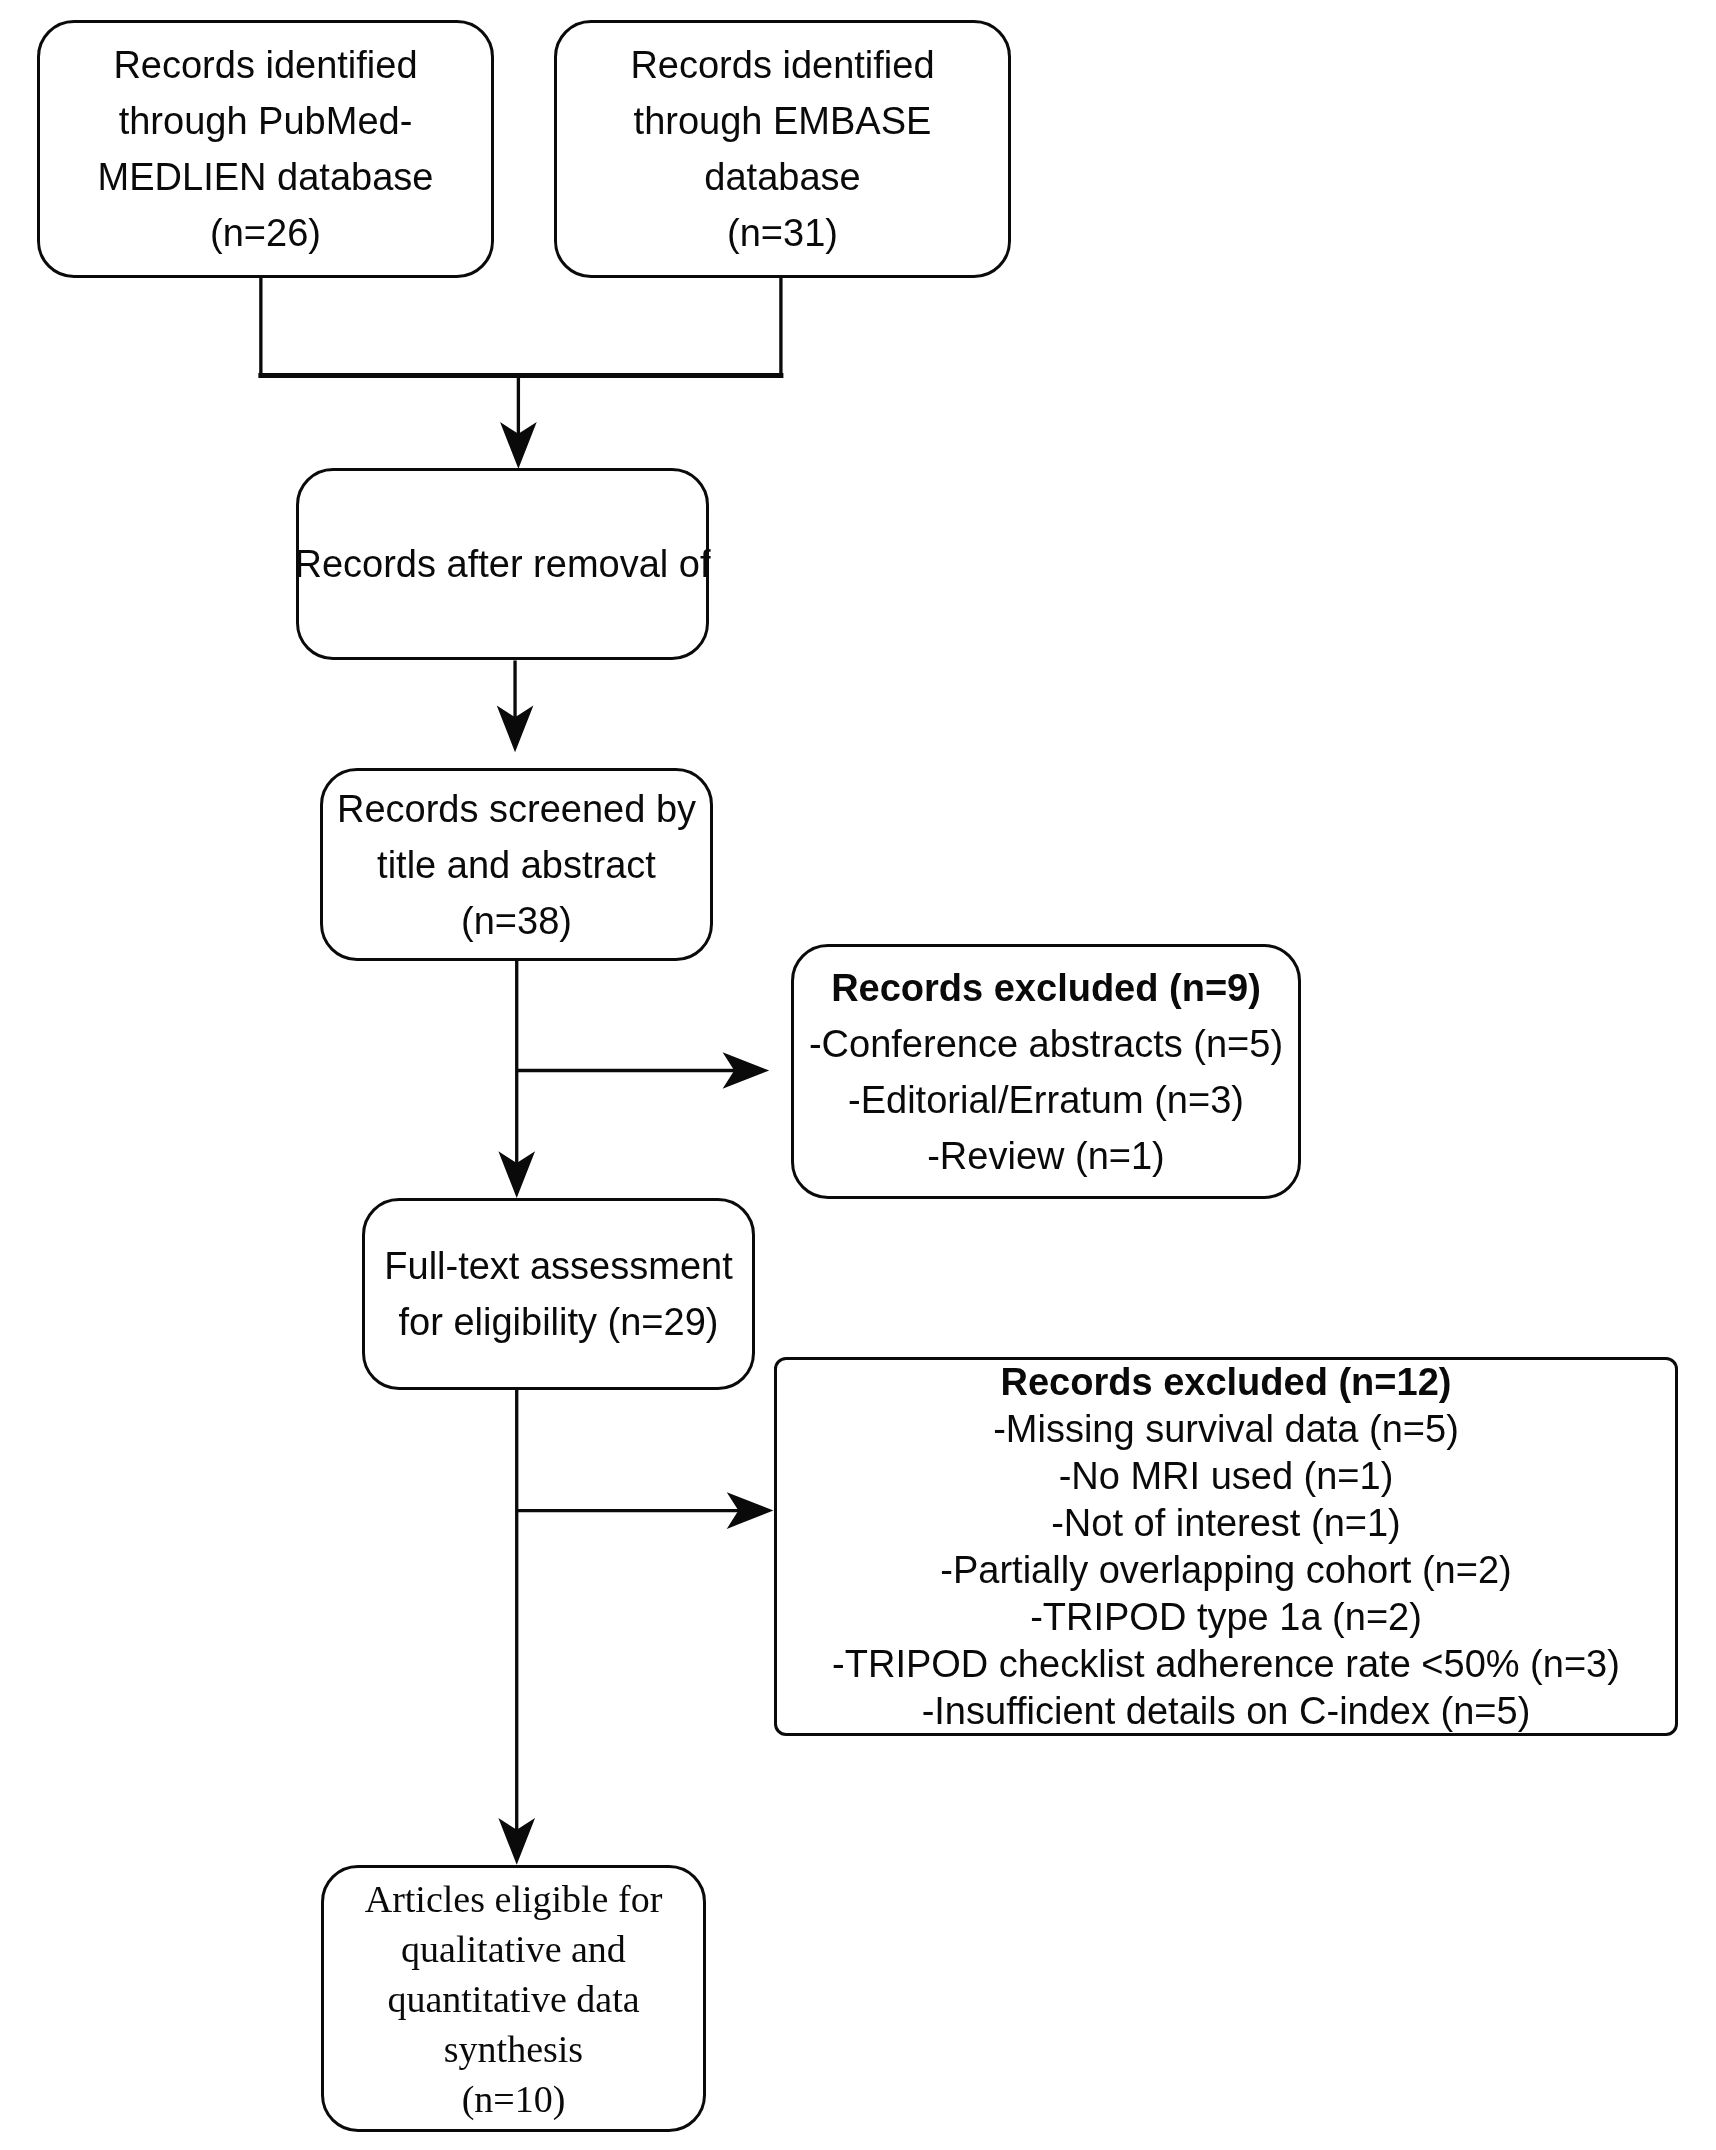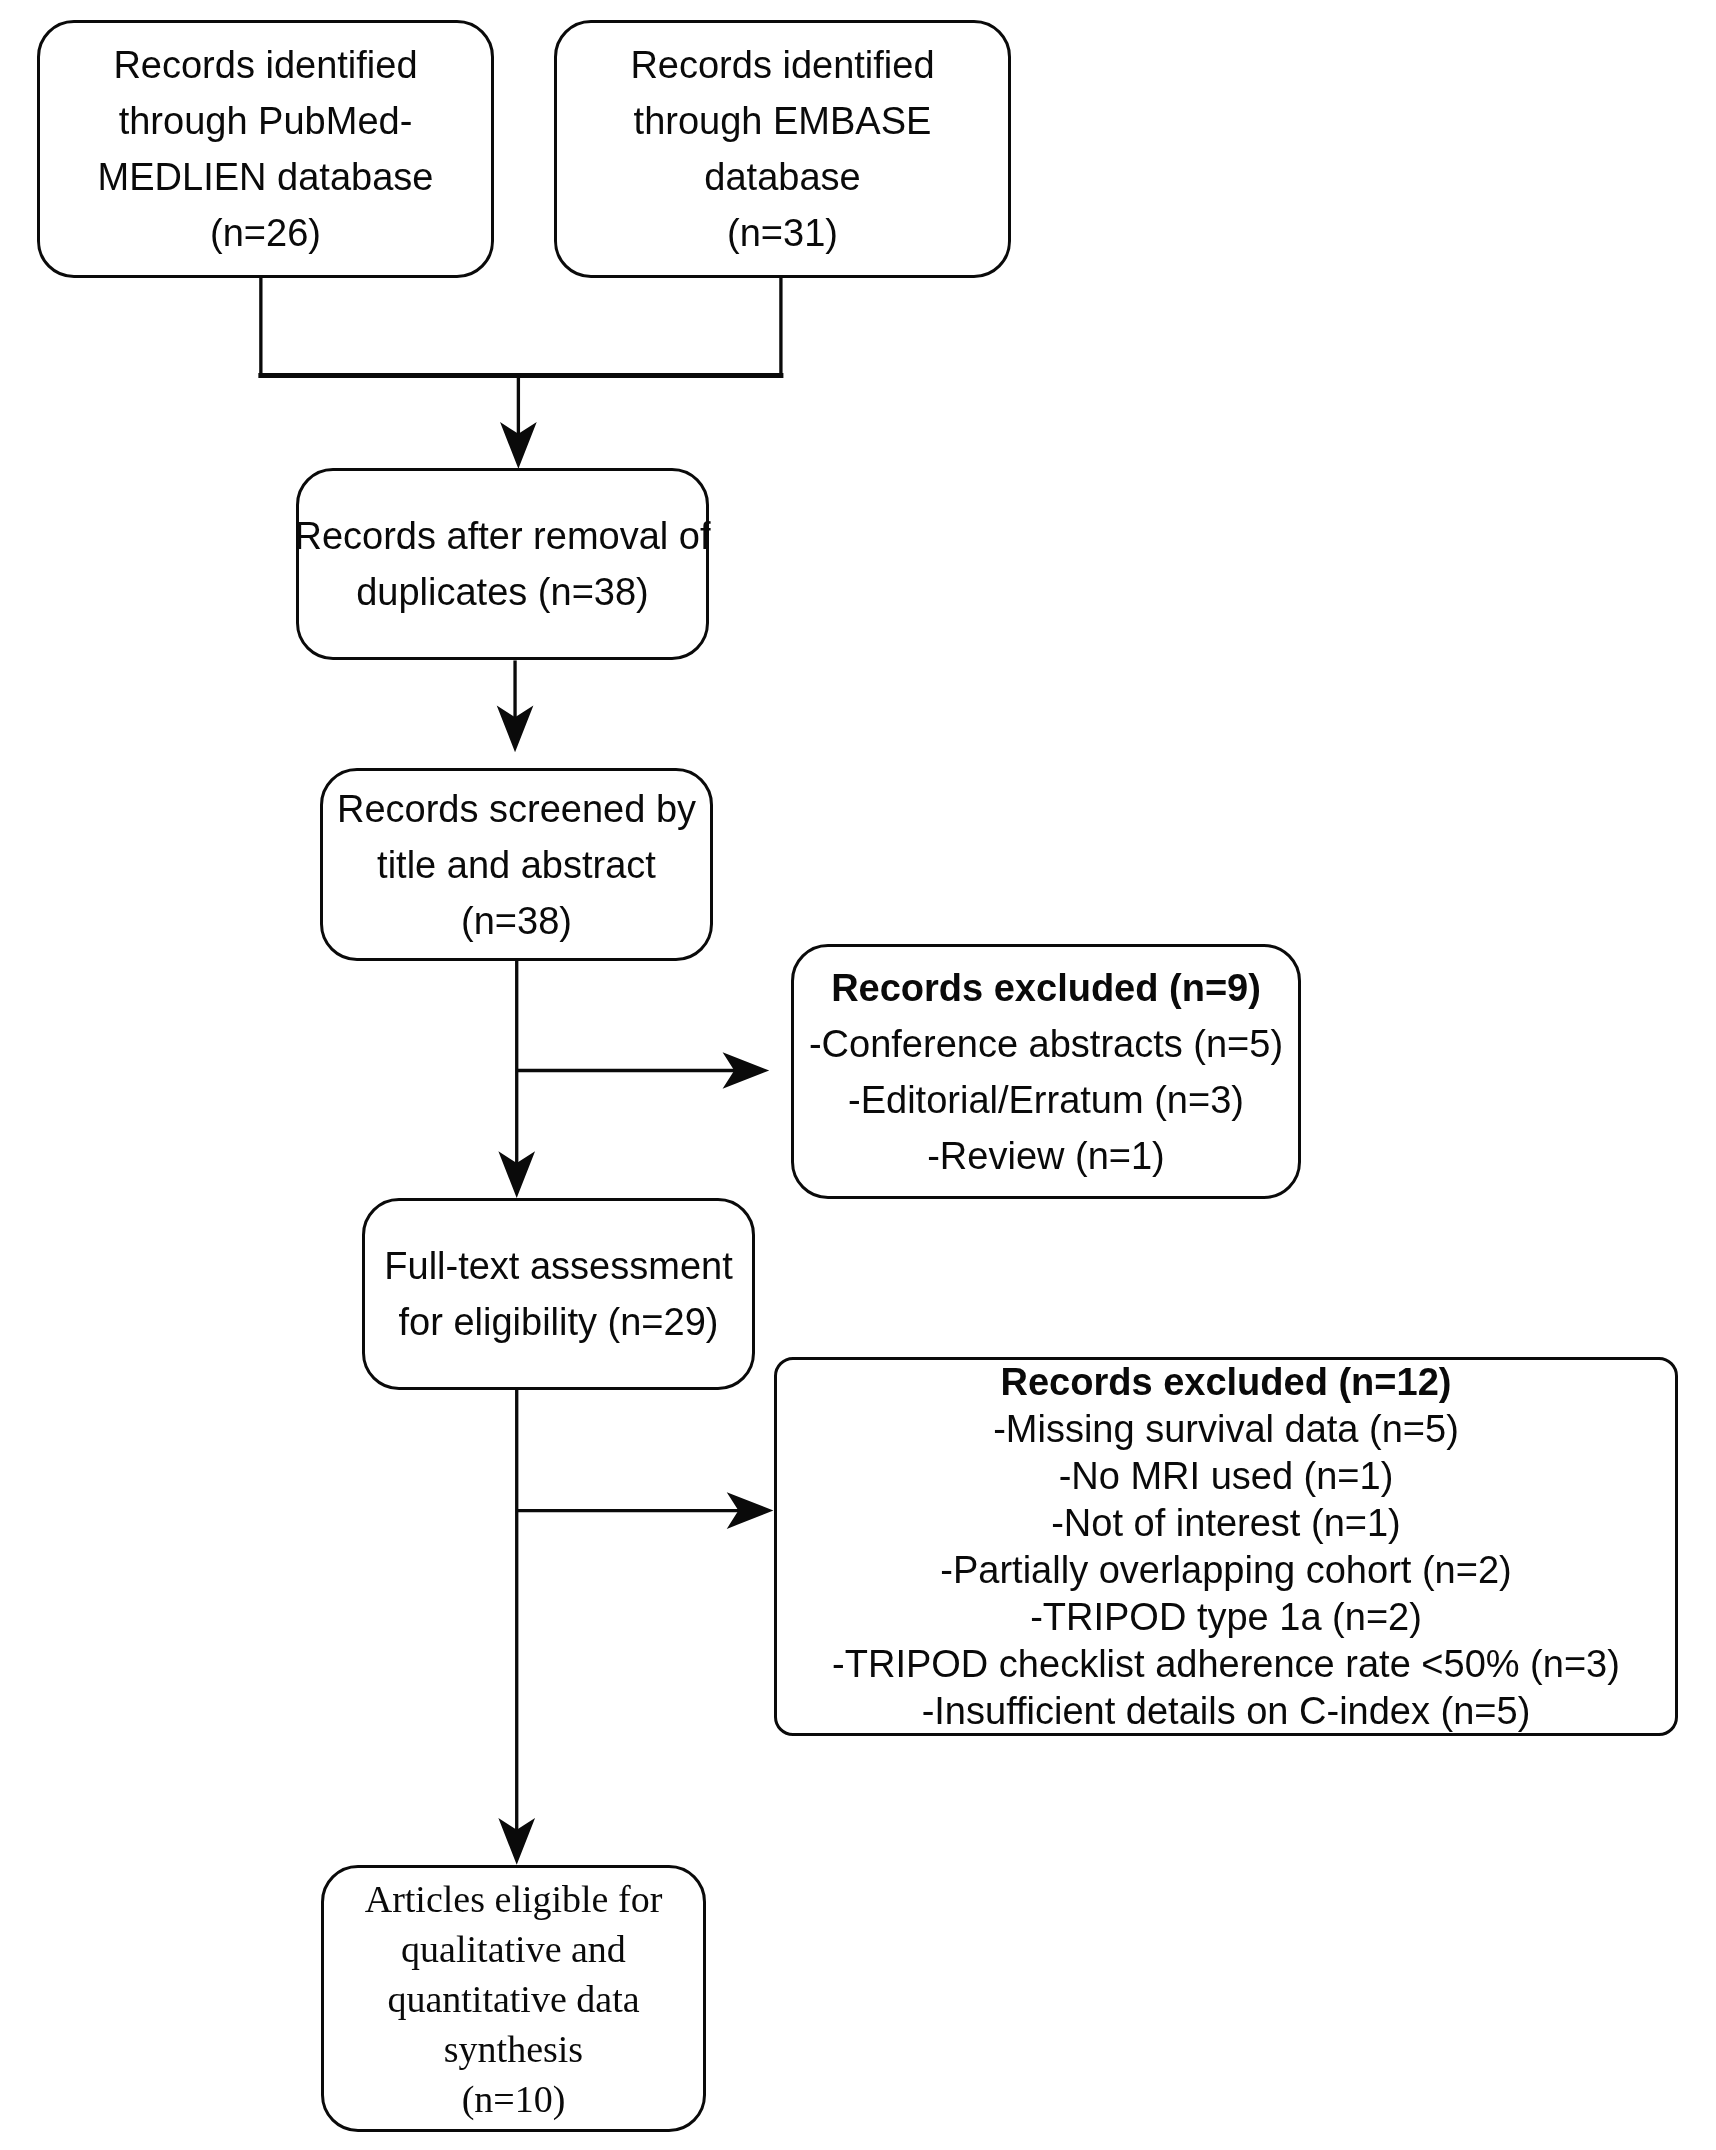--- a/index.html
+++ b/index.html
@@ -50,21 +50,21 @@
     padding: 0 24px;
   }
   .box .line {
     white-space: nowrap;
   }
   .box .line.bold {
     font-weight: bold;
   }
   .box--tight {
     line-height: 47px;
-    border-radius: 19px;
+    border-radius: 12px;
   }
   .box--eligible {
     line-height: 50px;
     font-family: Liberation Serif, serif;
   }
 </style>
 </head>
 <body>
 
 <div class="canvas">
@@ -108,21 +108,20 @@
 
   <div class="box" style="left:554px; top:20px; width:457px; height:258px;">
     <div class="line">Records identified</div>
     <div class="line">through EMBASE</div>
     <div class="line">database</div>
     <div class="line">(n=31)</div>
   </div>
 
   <div class="box" style="left:288px; top:468px; width:413px; height:192px;margin-left:8px;">
     <div class="line">Records after removal of</div>
-    <div class="line">duplicates (n=38)</div>
   </div>
 
   <div class="box" style="left:320px; top:768px; width:393px; height:193px;">
     <div class="line">Records screened by</div>
     <div class="line">title and abstract</div>
     <div class="line">(n=38)</div>
   </div>
 
   <div class="box" style="left:791px; top:944px; width:510px; height:255px;">
     <div class="line bold">Records excluded (n=9)</div>

